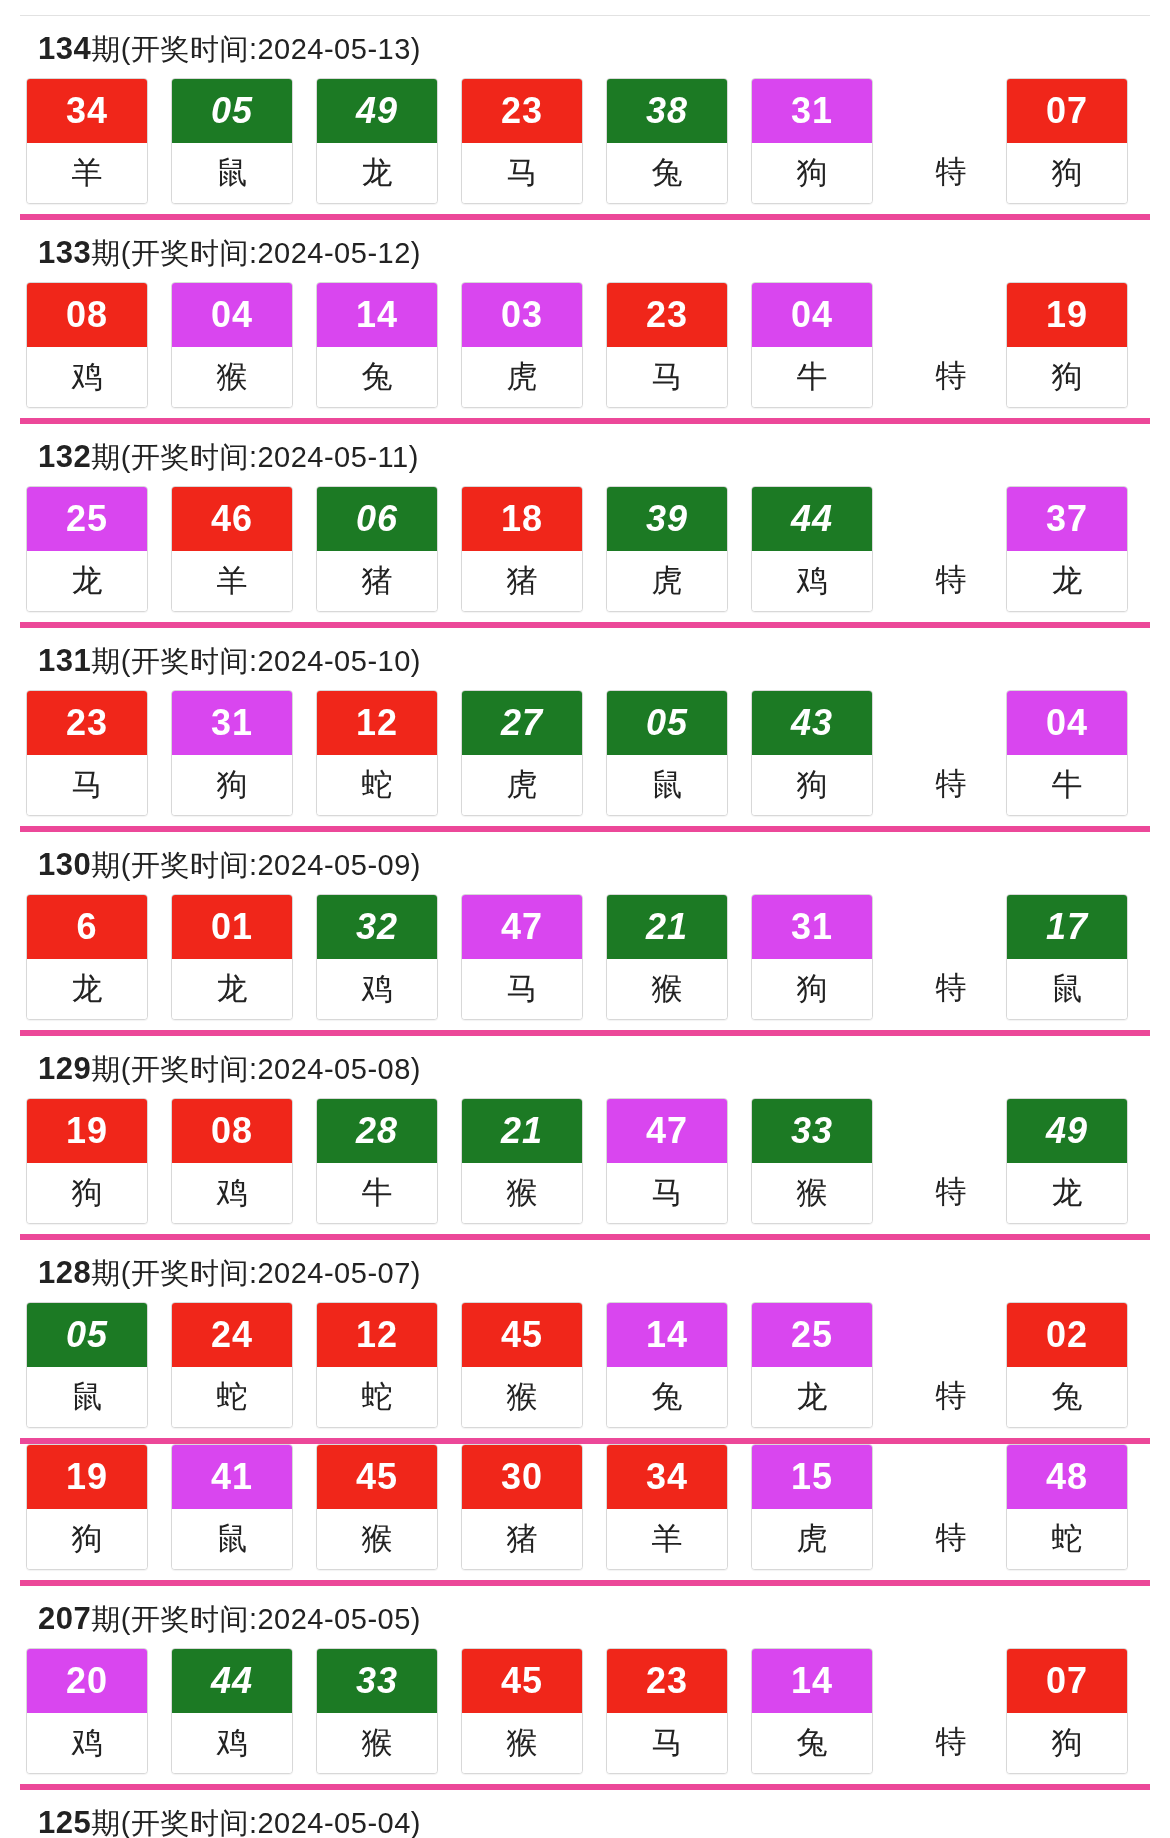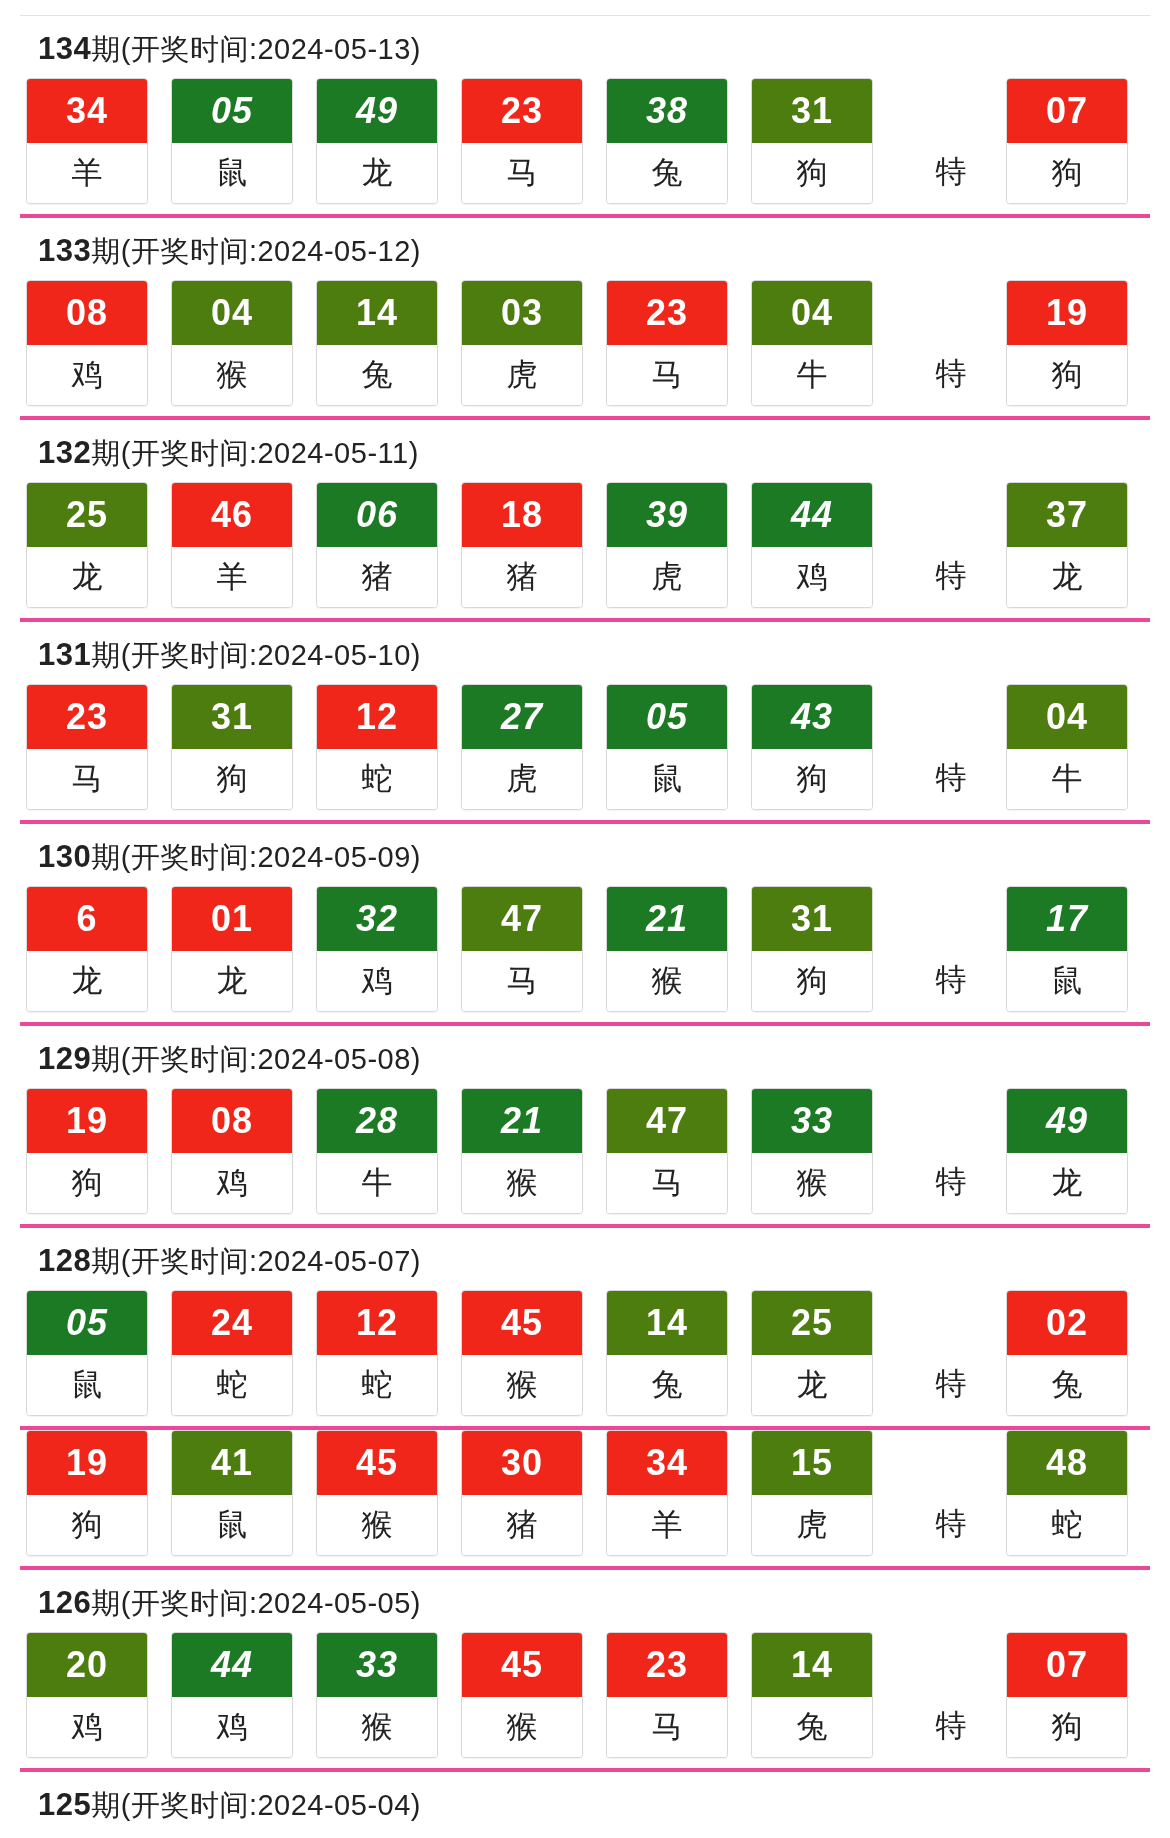--- a/index.html
+++ b/index.html
@@ -19,21 +19,21 @@
   .top-strip {
     height: 16px;
     background: #ffffff;
     border-bottom: 1px solid #e2e2e2;
     margin: 0 20px;
   }
   .draw-list {
     padding: 0 20px;
   }
   .draw-block {
-    border-bottom: 4px solid #ec4899;
+    border-bottom: 6px solid #ec4899;
     padding: 0 0 10px 0;
   }
   .draw-header {
     font-size: 30px;
     color: #222;
     padding: 14px 4px 8px 18px;
     letter-spacing: 0.5px;
     white-space: nowrap;
   }
   .draw-header .issue {
@@ -68,21 +68,21 @@
     letter-spacing: 1px;
   }
   .ball-zodiac {
     font-size: 31px;
     color: #222;
     line-height: 60px;
     height: 60px;
     background: #fff;
   }
   .c-red { background: #f0261a; }
-  .c-blue { background: #4d7c0f; }
+  .c-blue { background: #d946ef; }
   .c-green { background: #1c7a24; font-style: italic; }
   .special-label {
     width: 110px;
     text-align: center;
     font-size: 31px;
     color: #222;
     line-height: 64px;
     flex: 0 0 110px;
   }
   .special-cell {
@@ -360,21 +360,21 @@
             <div class="ball-zodiac">虎</div>
           </div>
           <div class="special-label">特</div>
           <div class="ball-cell special-cell">
             <div class="ball-num c-blue">48</div>
             <div class="ball-zodiac">蛇</div>
           </div>
         </div>
       </div>
       <div class="draw-block">
-        <div class="draw-header"><span class="issue">126</span><span class="meta">期(开奖时间:2024-05-05)</span></div>
+        <div class="draw-header"><span class="issue">207</span><span class="meta">期(开奖时间:2024-05-05)</span></div>
         <div class="balls-row">
           <div class="ball-cell">
             <div class="ball-num c-blue">20</div>
             <div class="ball-zodiac">鸡</div>
           </div>
           <div class="ball-cell">
             <div class="ball-num c-green">44</div>
             <div class="ball-zodiac">鸡</div>
           </div>
           <div class="ball-cell">

